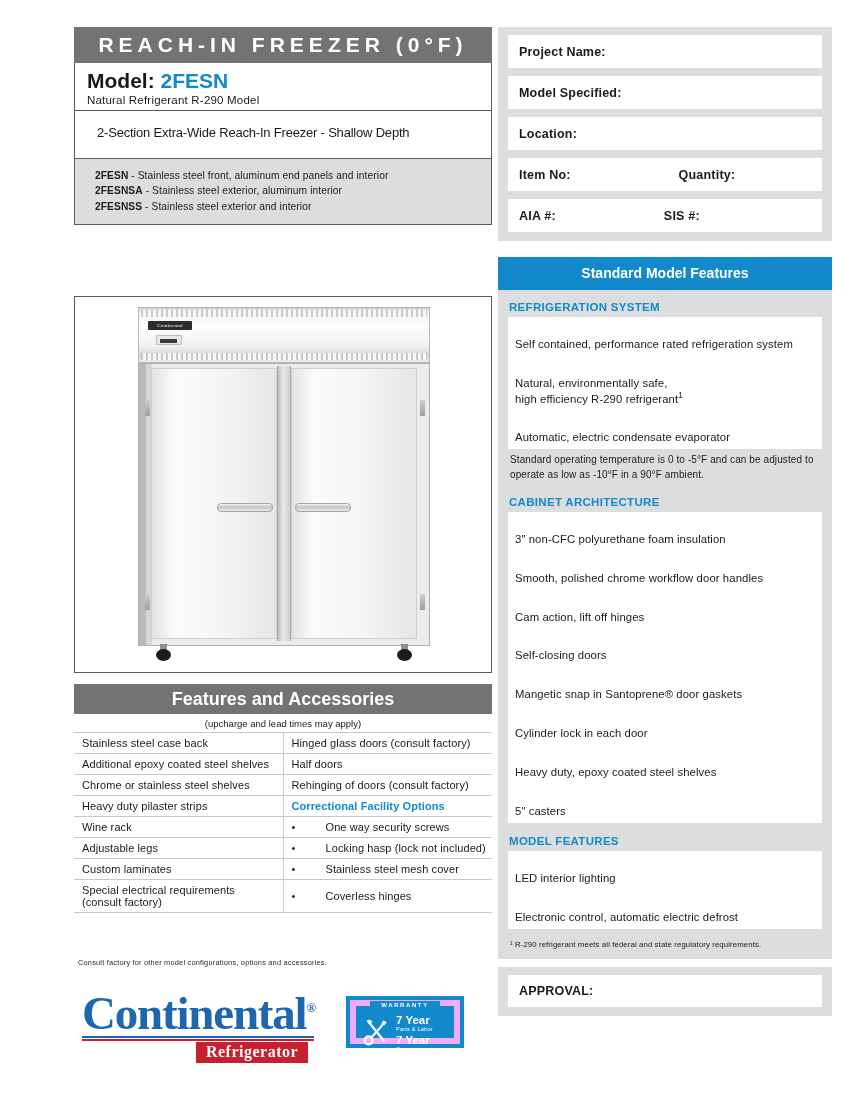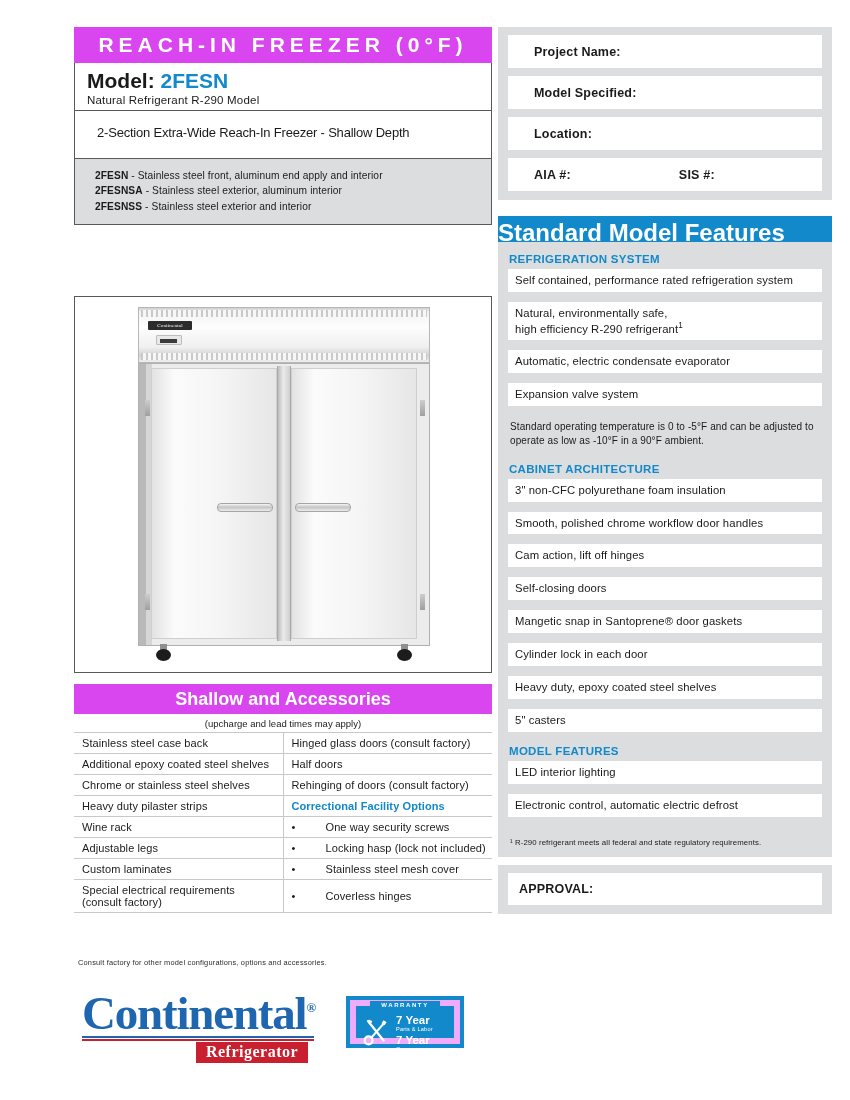--- a/index.html
+++ b/index.html
@@ -10,21 +10,21 @@
     color: #1a1a1a;
     position: relative;
     overflow: hidden;
   }
   .page { position: absolute; inset: 0; }
 
   
   .left-col { position: absolute; left: 74px; top: 27px; width: 418px; }
 
   .blue-banner {
-    background: #d946ef;
+    background: #737373;
     color: #ffffff;
     text-align: center;
     font-weight: bold;
   }
   .title-banner {
     height: 36px; line-height: 36px;
     font-size: 21px;
     letter-spacing: 5px;
   }
 
@@ -195,41 +195,41 @@
   .w-yr { font-size: 11.5px; font-weight: bold; line-height: 1.05; }
   .w-sub { font-size: 5.6px; line-height: 1.3; margin-bottom: 1px; letter-spacing: .2px; }
 
   
   .right-col { position: absolute; left: 498px; top: 27px; width: 334px; }
 
   .form-panel { background: #dcdddf; padding: 8px 10px 9px 10px; }
   .form-field {
     background: #fff; height: 33px;
     display: flex; align-items: center;
-    padding: 0 26px; margin-bottom: 8px;
+    padding: 0 11px; margin-bottom: 8px;
     font-size: 12.5px; font-weight: bold; letter-spacing: .2px;
   }
   .form-field:last-child { margin-bottom: 0; }
   .form-field .second { margin-left: 108px; }
 
   .features-banner {
     margin-top: 16px;
     background: #1189ca; color: #fff; font-weight: bold;
-    font-size: 24px;
-    height: 26px; line-height: 33px;
+    text-align: center; font-size: 14px;
+    height: 33px; line-height: 33px;
   }
   .features-panel { background: #dcdddf; padding: 8px 10px 10px 10px; min-height: 296px; }
   .feat-head {
     color: #1189ca; font-weight: bold; font-size: 11.5px;
     letter-spacing: .3px; padding: 3px 1px 4px 1px;
   }
   .feat-head.spaced { margin-top: 9px; }
   .feat-item {
     background: #fff; font-size: 11.3px;
-    padding: 4px 8px 4px 7px; margin-bottom: 10px;
+    padding: 20px 8px 4px 7px; margin-bottom: 0;
     line-height: 1.32; letter-spacing: .1px;
   }
   .feat-note {
     font-size: 10px; line-height: 1.42;
     padding: 4px 2px 2px 2px; letter-spacing: .1px;
   }
   .feat-foot {
     font-size: 7.8px; padding: 11px 2px 0 2px; letter-spacing: .1px;
   }
   .approval-panel {
@@ -257,21 +257,21 @@
       </div>
       <div class="model-sub">Natural Refrigerant R-290 Model</div>
     </div>
 
     <div class="desc-box">
       <div class="desc-title">2-Section Extra-Wide Reach-In Freezer - Shallow Depth</div>
     </div>
 
     <div class="variant-box">
       <div class="variant-row">
-        <b>2FESN</b><span> - Stainless steel front, aluminum end apply and interior</span>
+        <b>2FESN</b><span> - Stainless steel front, aluminum end panels and interior</span>
       </div>
       <div class="variant-row">
         <b>2FESNSA</b><span> - Stainless steel exterior, aluminum interior</span>
       </div>
       <div class="variant-row">
         <b>2FESNSS</b><span> - Stainless steel exterior and interior</span>
       </div>
     </div>
   </div>
 
@@ -293,21 +293,21 @@
         <div class="hinge" style="left:281px;top:36px;"></div>
         <div class="hinge" style="left:6px;top:230px;"></div>
         <div class="hinge" style="left:281px;top:230px;"></div>
       </div>
       <div class="caster" style="left:18px;"></div>
       <div class="caster" style="left:259px;"></div>
     </div>
   </div>
 
   <div class="options-wrap">
-    <div class="blue-banner opt-banner">Shallow and Accessories</div>
+    <div class="blue-banner opt-banner">Features and Accessories</div>
     <div class="opt-note">(upcharge and lead times may apply)</div>
     <table class="opt-table">
       <tbody>
         <tr>
           <td>Stainless steel case back</td>
           <td class="rightcol">Hinged glass doors (consult factory)</td>
         </tr>
         <tr>
           <td>Additional epoxy coated steel shelves</td>
           <td class="rightcol">Half doors</td>
@@ -376,37 +376,40 @@
       <div class="form-field">
         <span>Project Name:</span>
       </div>
       <div class="form-field">
         <span>Model Specified:</span>
       </div>
       <div class="form-field">
         <span>Location:</span>
       </div>
       <div class="form-field">
+        <span>Item No:</span>
+        <span class="second">Quantity:</span>
+      </div>
+      <div class="form-field">
         <span>AIA #:</span>
         <span class="second">SIS #:</span>
       </div>
     </div>
 
     <div class="features-banner">Standard Model Features</div>
 
     <div class="features-panel">
 
       <div class="feat-head">REFRIGERATION SYSTEM</div>
       <div class="feat-item">Self contained, performance rated refrigeration system</div>
       <div class="feat-item">
         <span>Natural, environmentally safe,</span><br>
         <span>high efficiency R-290 refrigerant<sup>1</sup></span>
       </div>
       <div class="feat-item">Automatic, electric condensate evaporator</div>
-      <div class="feat-item">Expansion valve system</div>
       <div class="feat-note">Standard operating temperature is 0 to -5°F and can be adjusted to operate as low as -10°F in a 90°F ambient.</div>
 
       <div class="feat-head spaced">CABINET ARCHITECTURE</div>
       <div class="feat-item">3" non-CFC polyurethane foam insulation</div>
       <div class="feat-item">Smooth, polished chrome workflow door handles</div>
       <div class="feat-item">Cam action, lift off hinges</div>
       <div class="feat-item">Self-closing doors</div>
       <div class="feat-item">Mangetic snap in Santoprene® door gaskets</div>
       <div class="feat-item">Cylinder lock in each door</div>
       <div class="feat-item">Heavy duty, epoxy coated steel shelves</div>

